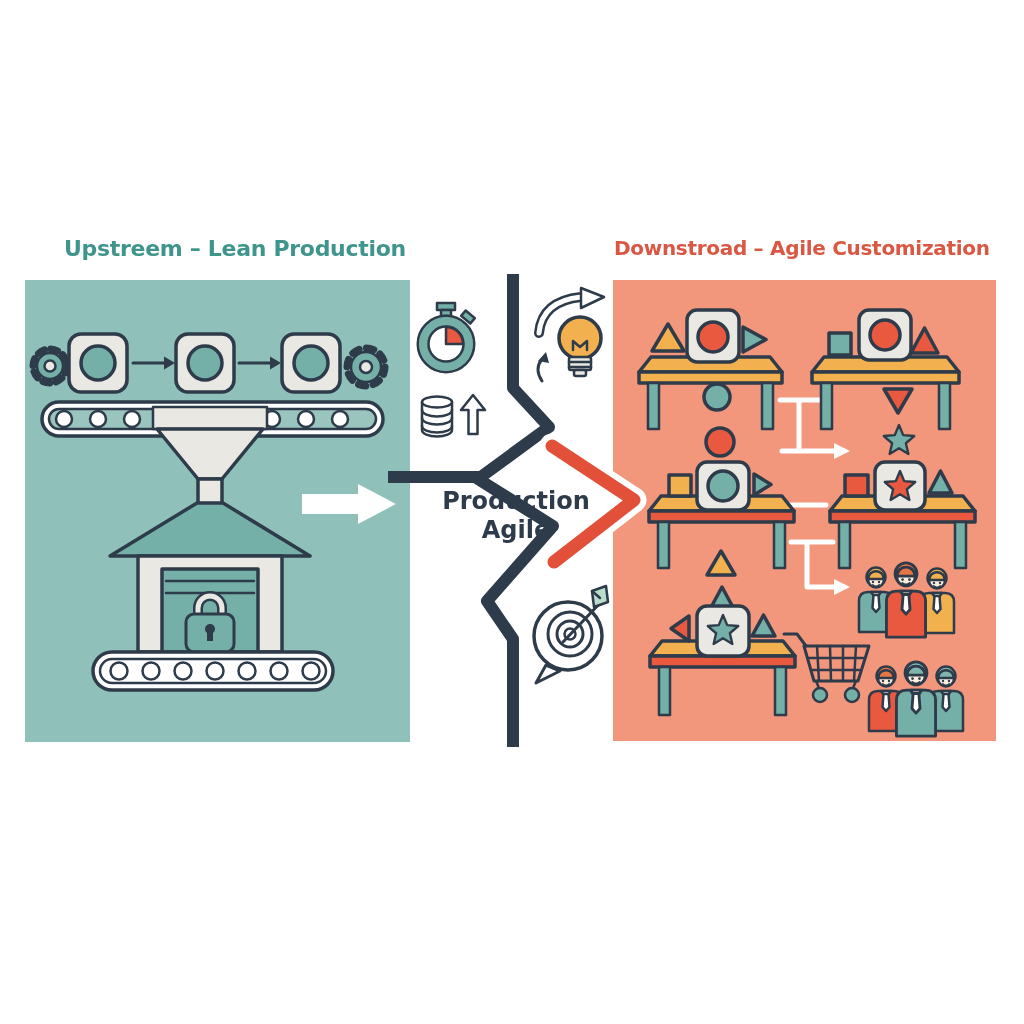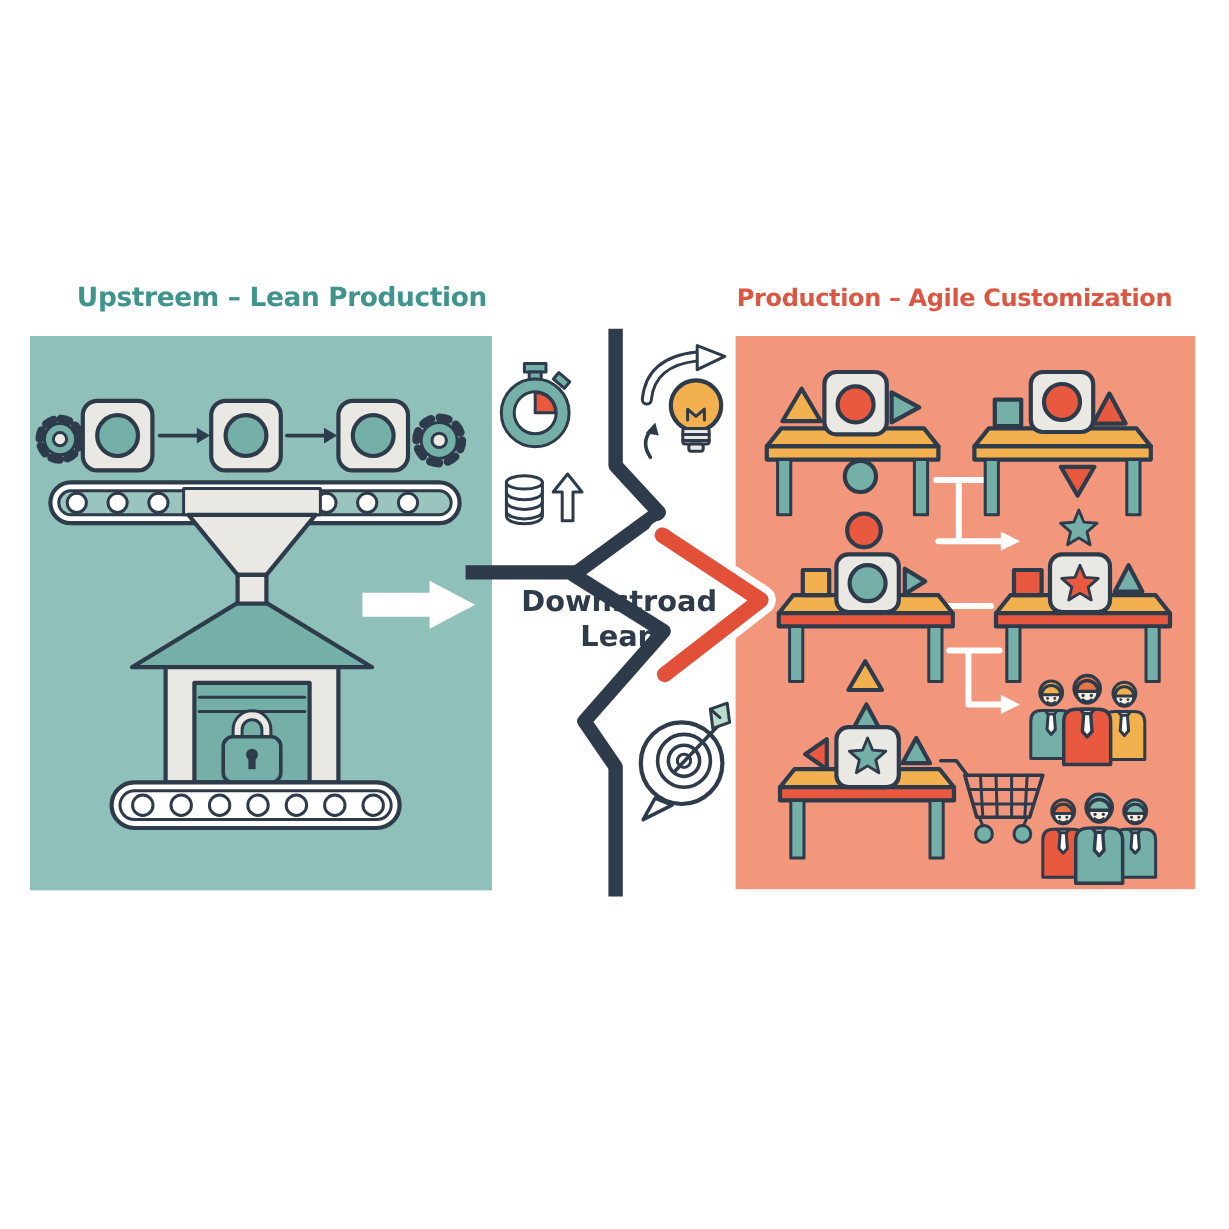--- a/index.html
+++ b/index.html
@@ -277,18 +277,18 @@
       <circle cx="570" cy="634" r="22" class="n d3"></circle>
       <circle cx="570" cy="634" r="13" class="n d3"></circle>
       <circle cx="570" cy="634" r="5.5" class="n d2"></circle>
       <path class="n d3" d="M563,642 L603,600"></path>
       <polygon class="m d2" points="594,607 592,591 606,586 608,602"></polygon>
       <path class="n d2" d="M592,591 L600,598"></path>
     </g>
   </svg>
 
   <div id="title-left" class="title">Upstreem – Lean Production</div>
-  <div id="title-right" class="title">Production – Agile Customization</div>
+  <div id="title-right" class="title">Downstroad – Agile Customization</div>
   <div id="decoupling">
-    <div>Downstroad</div>
-    <div>Lean</div>
+    <div>Production</div>
+    <div>Agile</div>
   </div>
 </div>
 
 </body></html>

